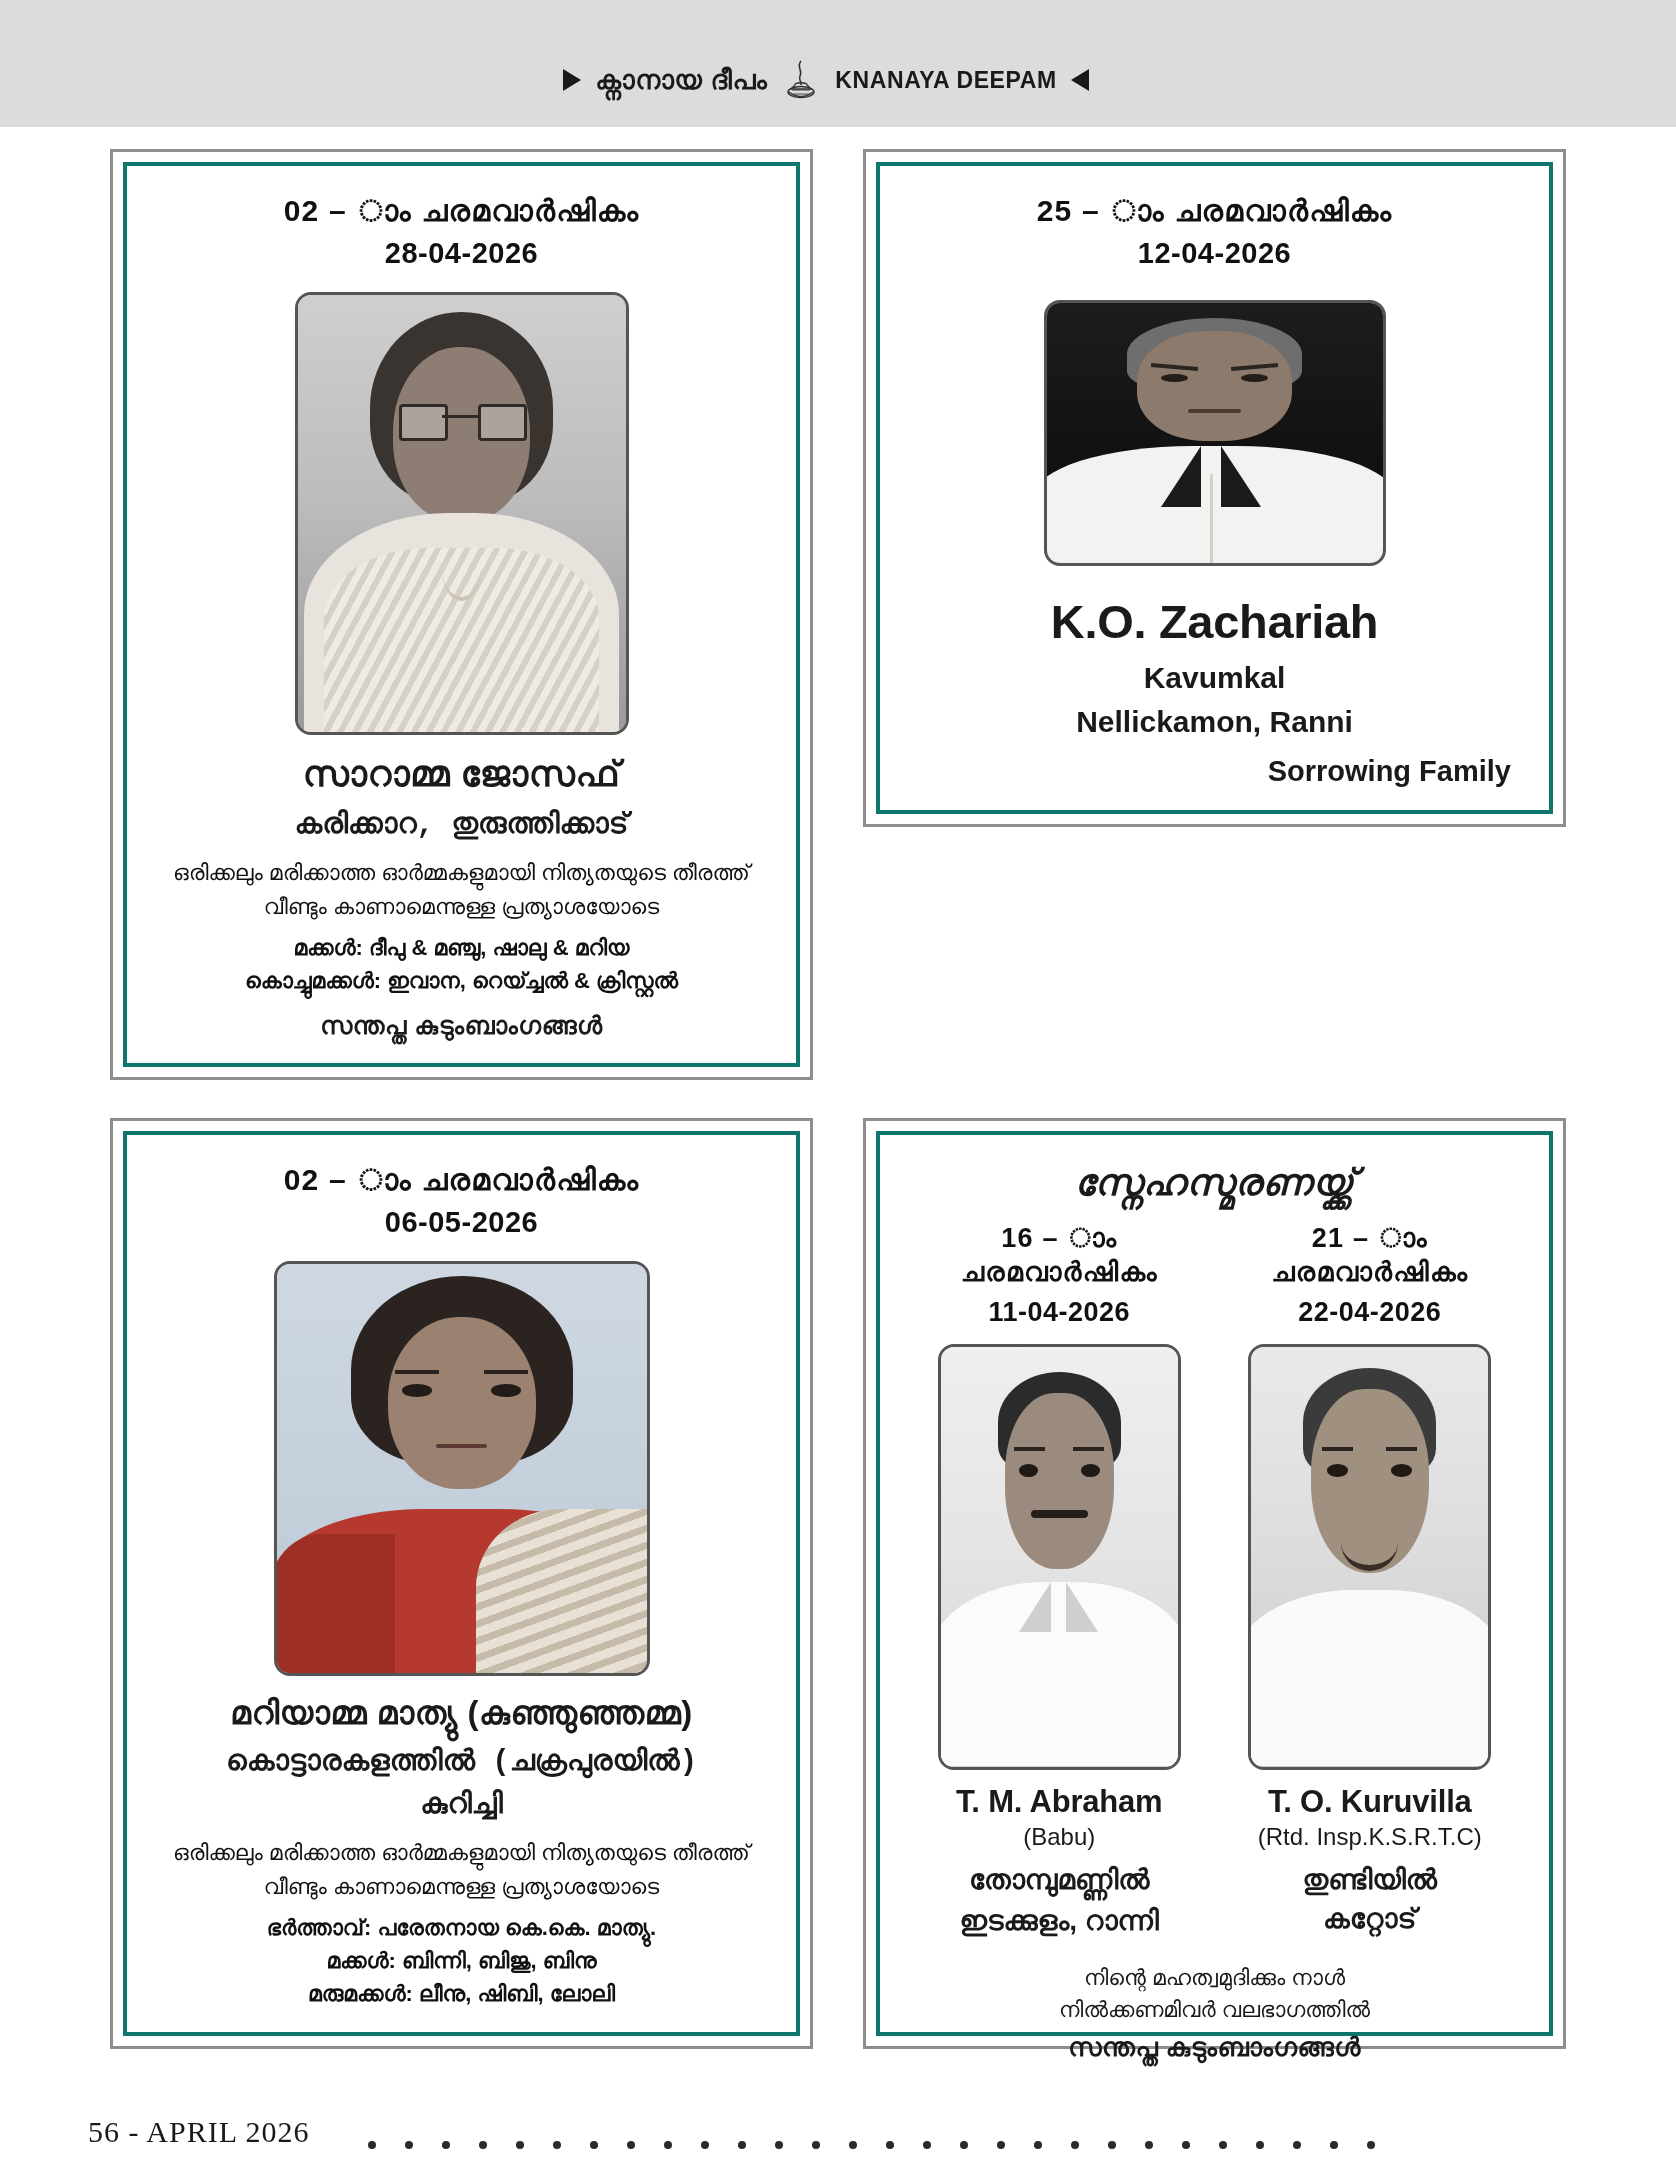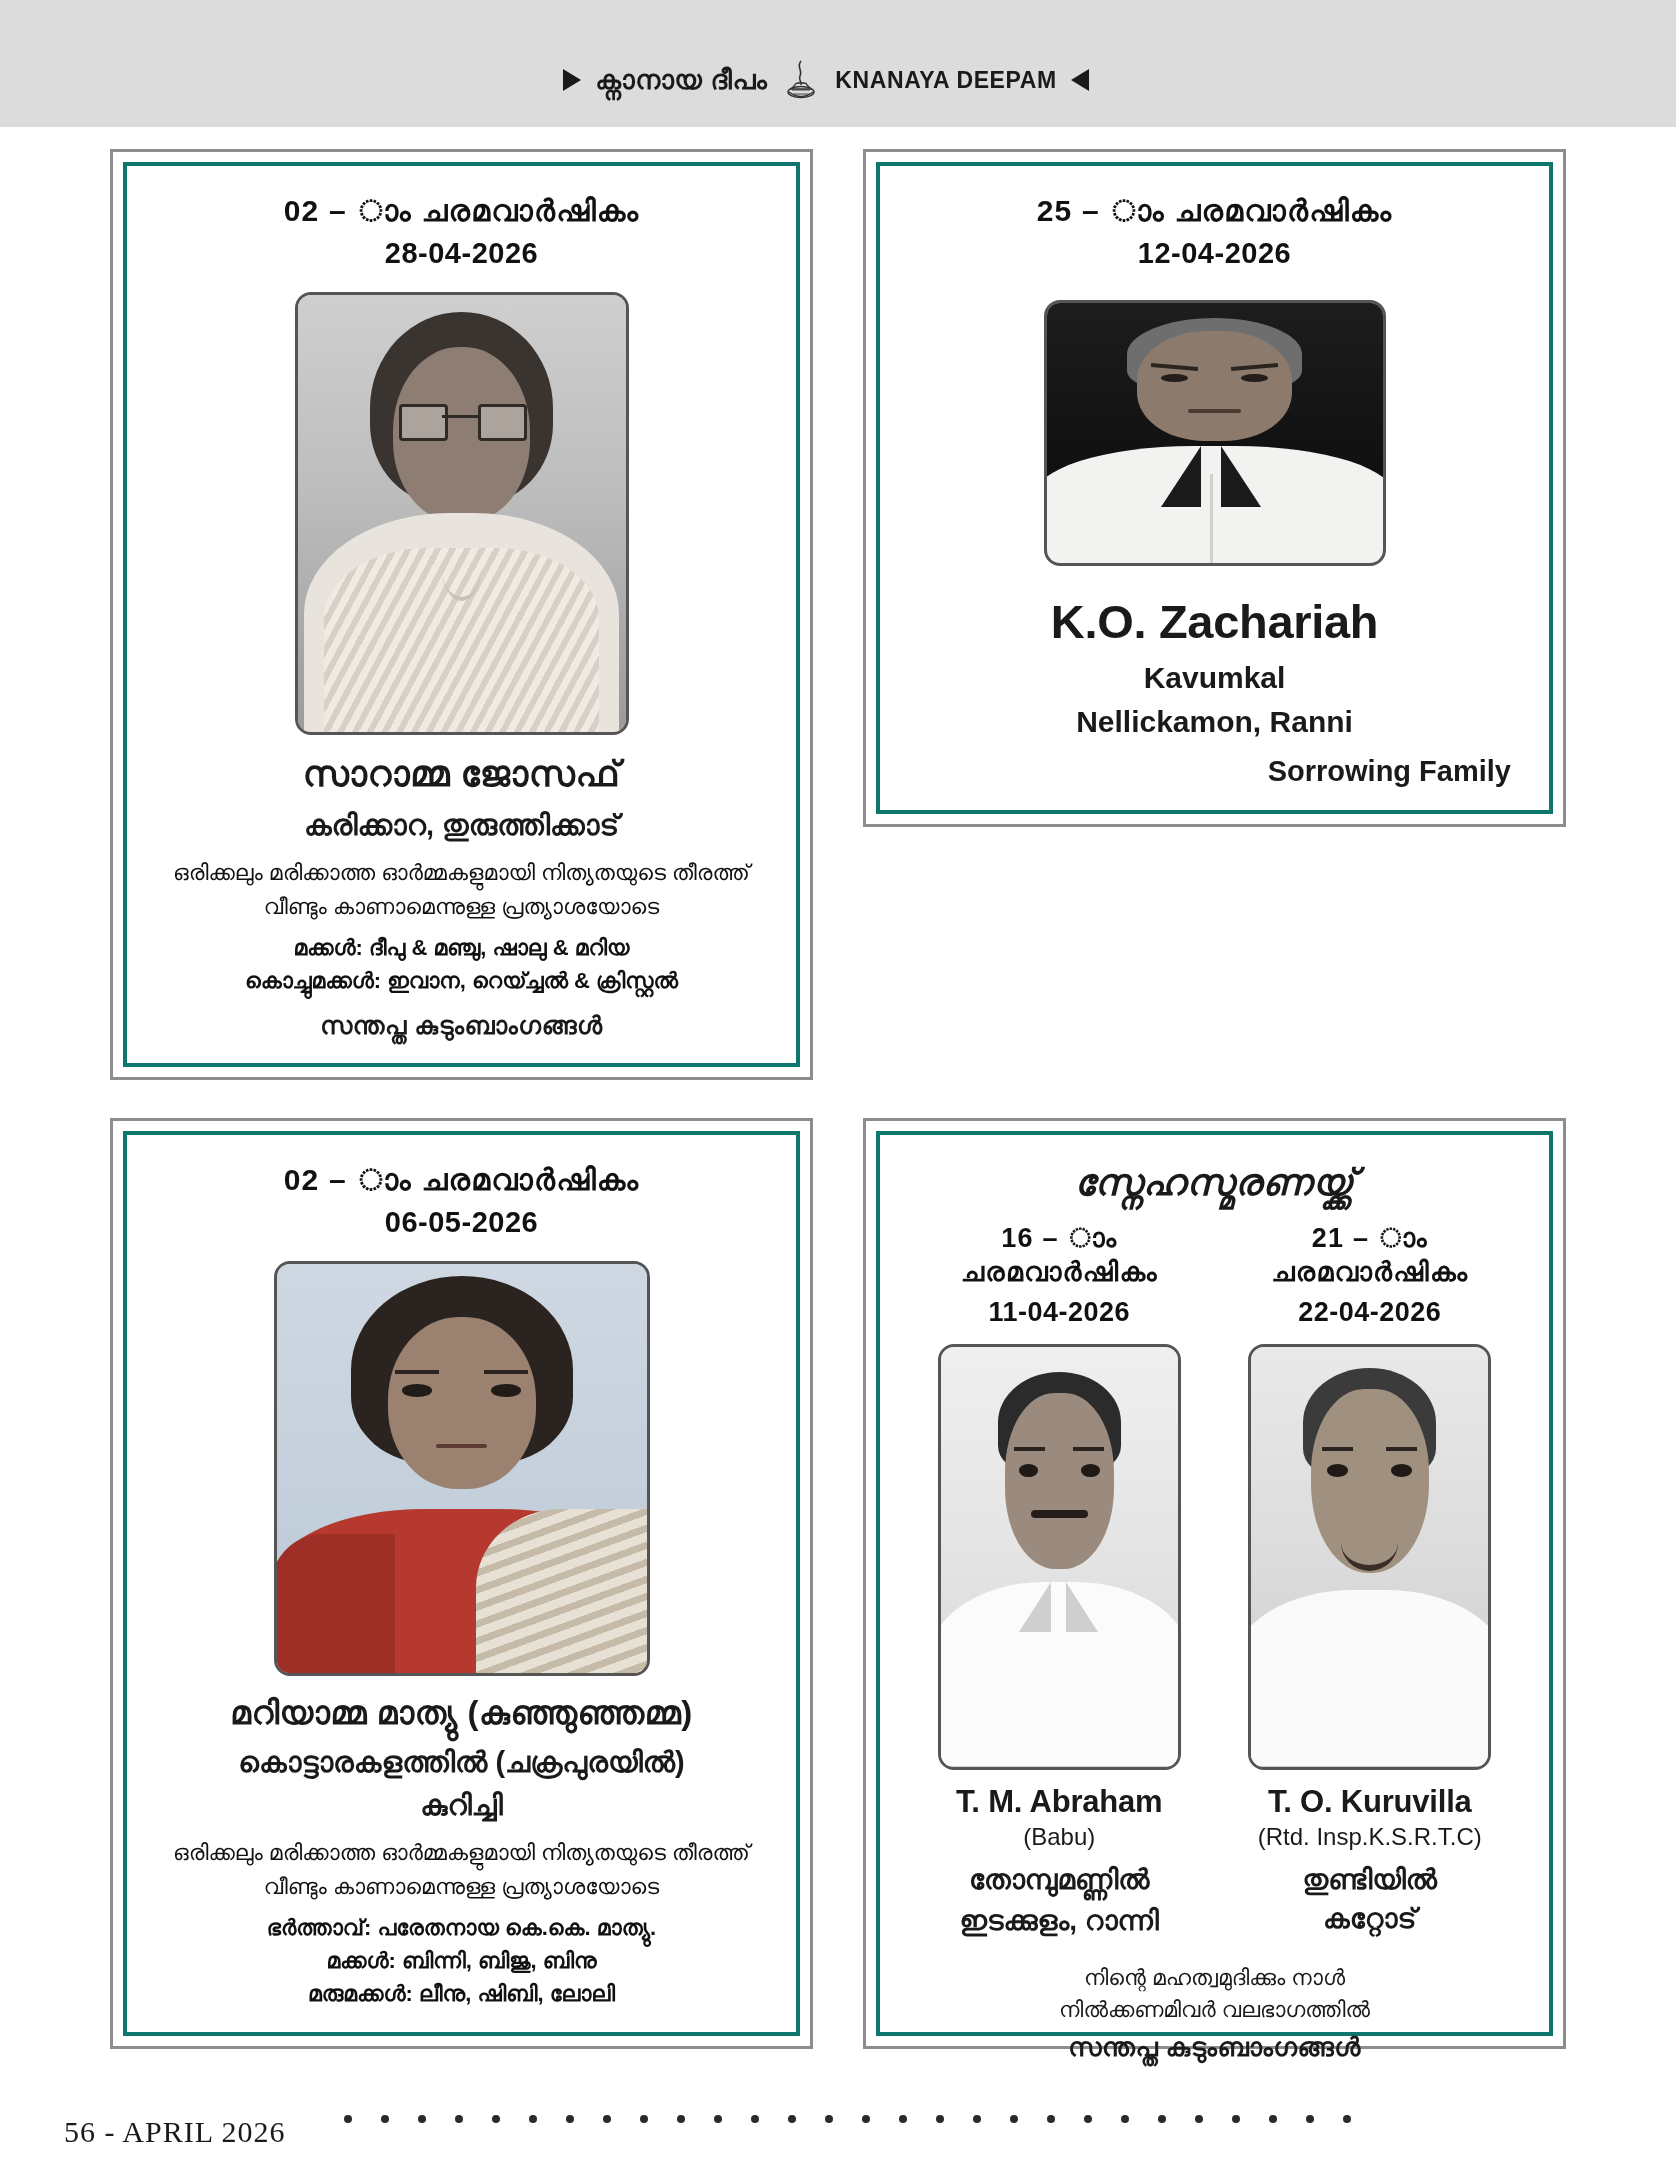--- a/index.html
+++ b/index.html
@@ -131,20 +131,21 @@
     text-align: center;
     margin-top: 16px;
     line-height: 1.3;
   }
   .mal-house {
     font-size: 29px;
     font-weight: bold;
     text-align: center;
     margin-top: 8px;
     line-height: 1.35;
+    font-family: Liberation Mono, monospace;
   }
   .mal-body {
     font-size: 22px;
     text-align: center;
     margin-top: 12px;
     line-height: 1.45;
     color: #111;
   }
   .mal-body-bold {
     font-size: 22px;
@@ -248,22 +249,22 @@
     letter-spacing: 0.5px;
   }
 
   
   .footer {
     position: absolute;
     left: 0;
     bottom: 34px;
     width: 1676px;
     display: flex;
-    align-items: flex-start;
-    padding-left: 64px;
+    align-items: flex-end;
+    padding-left: 88px;
     box-sizing: border-box;
   }
   .folio {
     font-family: "Liberation Serif", serif;
     font-size: 30px;
     letter-spacing: 1px;
     color: #1a1a1a;
     white-space: nowrap;
   }
   .dot-rule {

